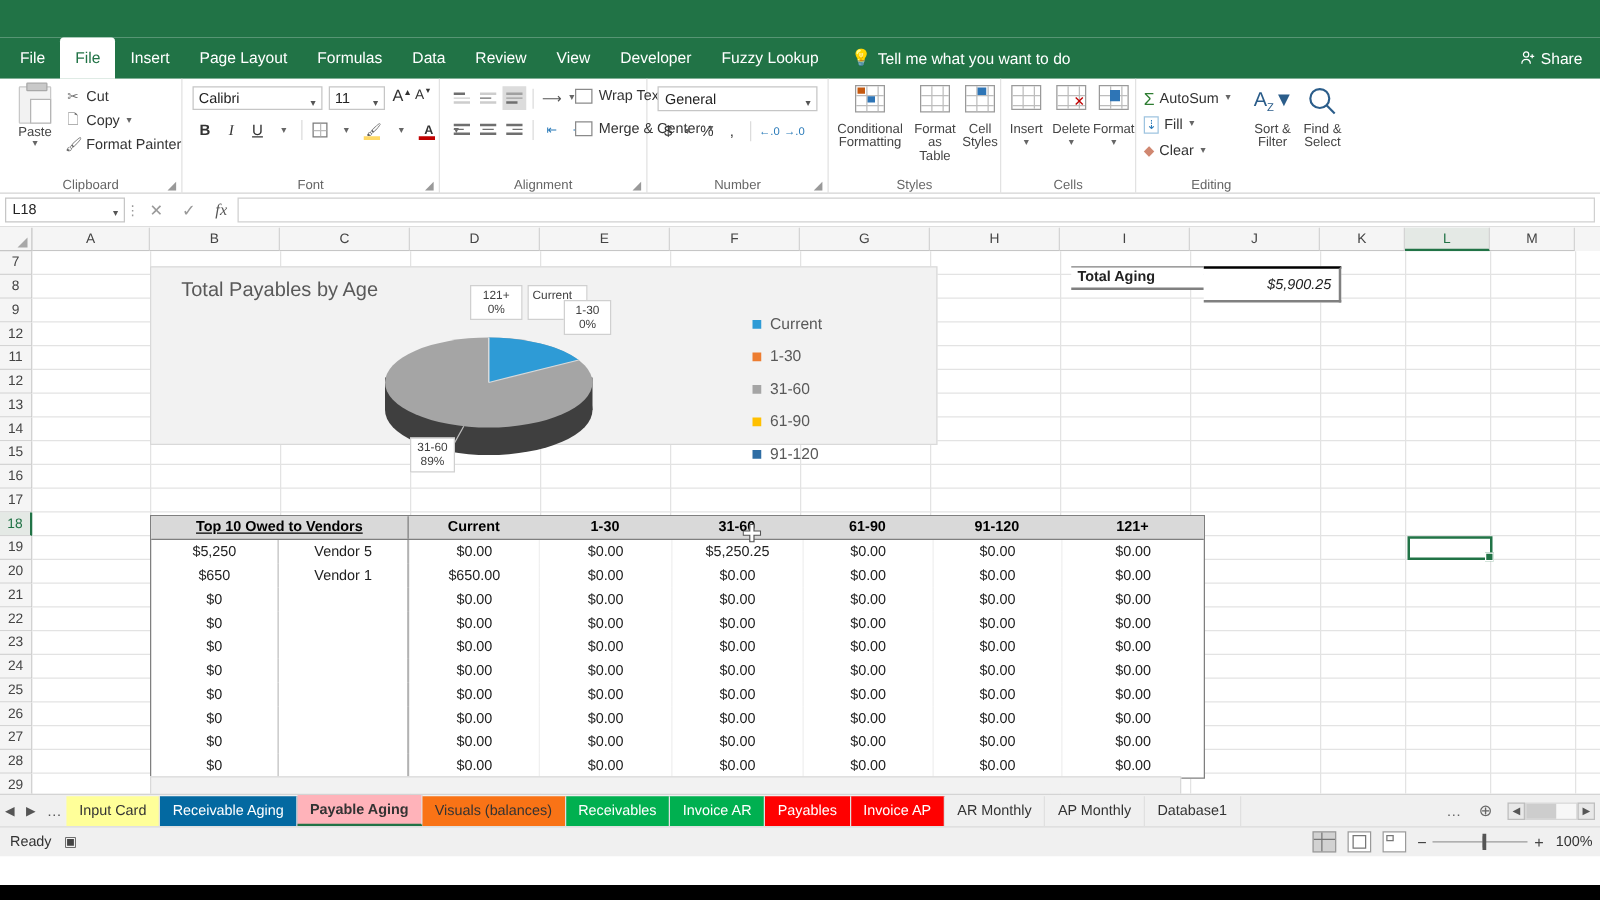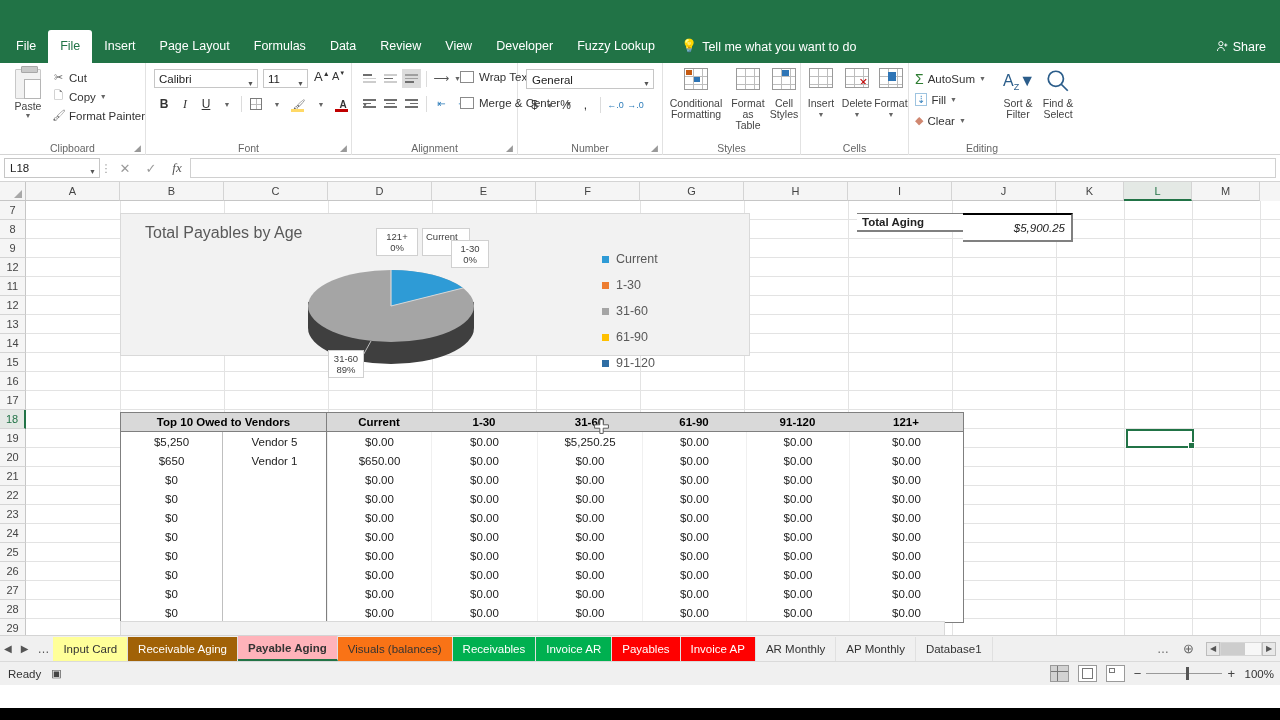--- a/index.html
+++ b/index.html
@@ -565,21 +565,21 @@
       <div class="stylebtn" style="left:128px;width:42px;">
         <div class="bigico">
           <svg width="26" height="26" viewBox="0 0 24 24">
               <circle cx="10" cy="10" r="7" fill="none" stroke="#2b5d8a" stroke-width="1.6"></circle>
               <line x1="15" y1="15" x2="21" y2="21" stroke="#2b5d8a" stroke-width="1.6"></line>
             </svg>
         </div>
         <div>Find &amp;</div>
         <div>Select</div>
       </div>
-      <div class="glabel" style="width:120px;left:13px;margin-top:25px;">Editing</div>
+      <div class="glabel" style="width:120px;left:0;margin-top:25px;">Editing</div>
     </div>
   </div>
 
   <div class="fbar">
     <div class="namebox">
       <span>L18</span>
       <span class="cbarrow">▼</span>
     </div>
     <div class="fb-dots">⋮</div>
     <div class="fb-ico">✕</div>
@@ -731,21 +731,21 @@
             </div>
             <div class="legrow">
               <span class="swatch" style="background:#2e6da4;"></span>
               <span>91-120</span>
             </div>
           </div>
         </div>
 
         <div class="dtable" id="dtable" style="left:94px;top:211px;width:844px;">
           <div class="dt-head">
-            <div style="width:206px;border-right:1px solid #7f7f7f;">Top 10 Owed to Vendors</div>
+            <div style="width:206px;border-right:1px solid #7f7f7f;text-decoration:underline;">Top 10 Owed to Vendors</div>
             <div style="width:104px;">Current</div>
             <div style="width:106px;">1-30</div>
             <div style="width:105px;">31-60</div>
             <div style="width:104px;">61-90</div>
             <div style="width:103px;">91-120</div>
             <div style="width:114px;">121+</div>
           </div>
           <div id="dtbody">
               <div class="dt-row">
                 <div style="width: 101px; justify-content: center;">$5,250</div>
@@ -860,21 +860,21 @@
   </div>
 
   <div class="sheetbar">
     <div class="navbtns">
       <span>◀</span>
       <span>▶</span>
       <span style="font-size:12px;">…</span>
     </div>
     <div class="stabs" id="stabs">
         <div class="stab" style="background: rgb(255, 255, 153);">Input Card</div>
-        <div class="stab" style="background: #a16207; color: rgb(255, 255, 255);">Receivable Aging</div>
+        <div class="stab" style="background: #0369a1; color: rgb(255, 255, 255);">Receivable Aging</div>
         <div class="stab active" style="background: rgb(255, 179, 186);">Payable Aging</div>
         <div class="stab" style="background: #f97316;">Visuals (balances)</div>
         <div class="stab" style="background: rgb(0, 176, 80); color: rgb(255, 255, 255);">Receivables</div>
         <div class="stab" style="background: rgb(0, 176, 80); color: rgb(255, 255, 255);">Invoice AR</div>
         <div class="stab" style="background: rgb(255, 0, 0); color: rgb(255, 255, 255);">Payables</div>
         <div class="stab" style="background: rgb(255, 0, 0); color: rgb(255, 255, 255);">Invoice AP</div>
         <div class="stab" style="background: rgb(240, 240, 240);">AR Monthly</div>
         <div class="stab" style="background: rgb(240, 240, 240);">AP Monthly</div>
         <div class="stab" style="background: rgb(240, 240, 240);">Database1</div>
       </div>

